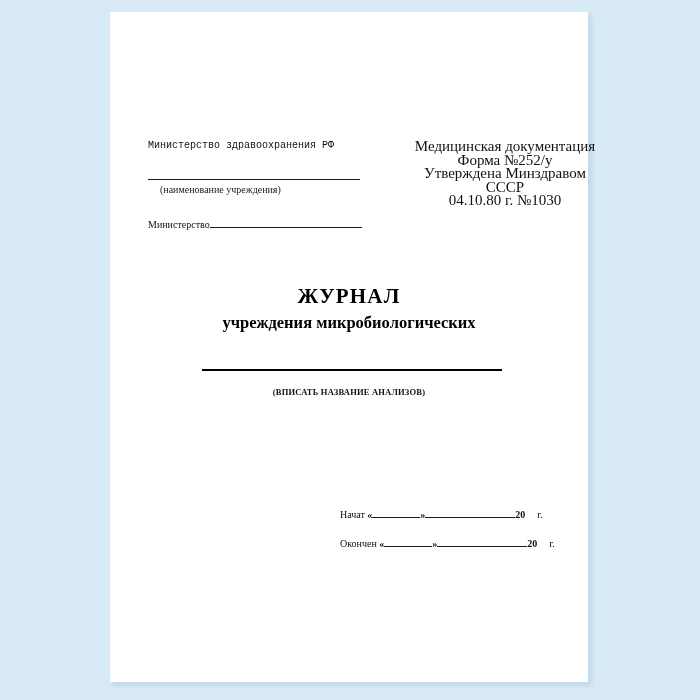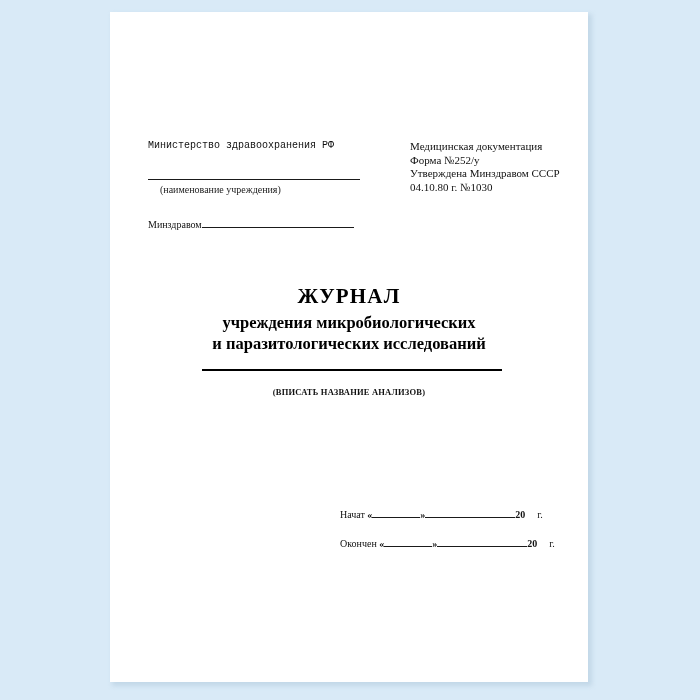--- a/index.html
+++ b/index.html
@@ -99,22 +99,22 @@
     border-bottom: 1px solid #1a1a1a;
     height: 10px;
   }
 
   
   .meddoc {
     position: absolute;
     left: 300px;
     top: 128px;
     width: 190px;
-    text-align: left;
-    font-size: 11px;
+    text-align: center;
+    font-size: 15px;
     line-height: 13.5px;
     color: #111;
   }
 
   
   .title-wrap {
     position: absolute;
     left: 0;
     top: 272px;
     width: 478px;
@@ -188,35 +188,34 @@
   <div class="page-shadow"></div>
 
   <div class="page">
 
 
     <div class="ministry">Министерство здравоохранения РФ</div>
     <div class="inst-line"></div>
     <div class="inst-caption">(наименование учреждения)</div>
 
     <div class="lab-row">
-      <span>Минздравом</span><span class="rule"></span>
+      <span>Министерство</span><span class="rule"></span>
     </div>
 
     <div class="meddoc">
       <div>Медицинская документация</div>
       <div>Форма №252/у</div>
       <div>Утверждена Минздравом СССР</div>
       <div>04.10.80 г. №1030</div>
     </div>
 
     <div class="title-wrap">
       <div class="title-main">ЖУРНАЛ</div>
       <div class="title-sub">
         <div>учреждения микробиологических</div>
-        <div>и паразитологических исследований</div>
       </div>
     </div>
 
     <div class="analysis-line"></div>
     <div class="analysis-caption">(ВПИСАТЬ НАЗВАНИЕ АНАЛИЗОВ)</div>
 
     <div class="dates">
       <div class="date-row">
         <span class="lbl">Начат</span>
         <span>«</span><span class="q"></span><span>»</span><span class="long"></span><span class="yy">20</span><span class="g">г.</span>

